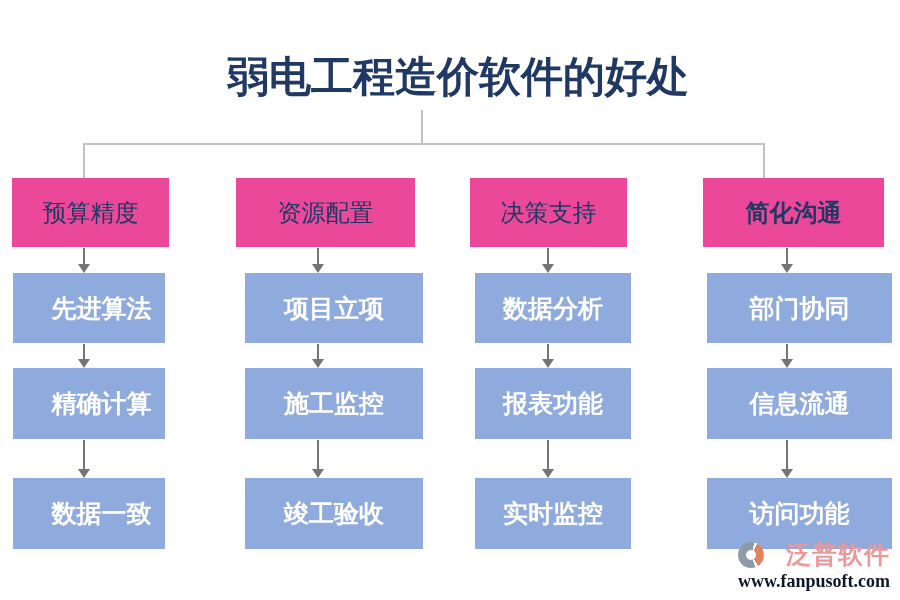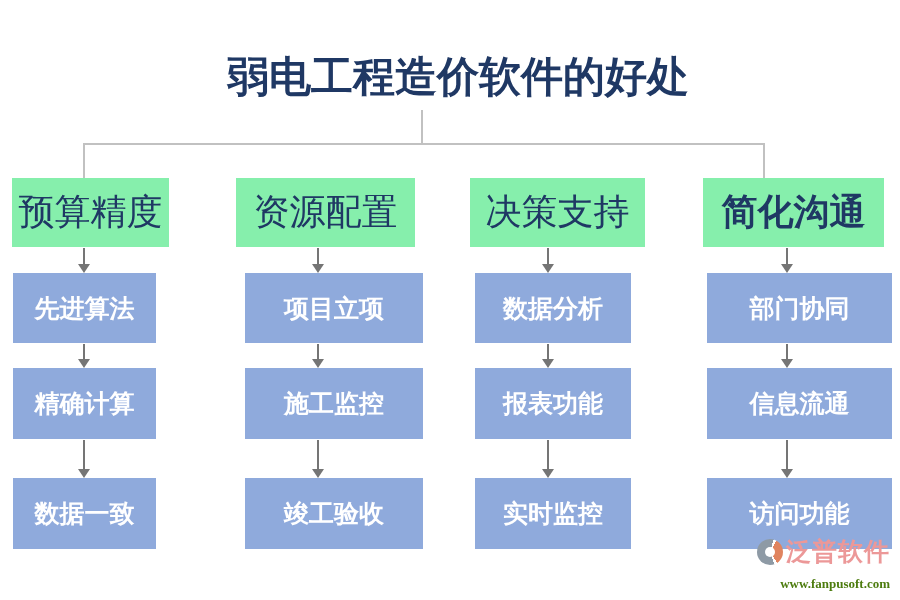--- a/index.html
+++ b/index.html
@@ -14,38 +14,38 @@
     letter-spacing:0px;line-height:1.1;padding-left:28px;
   }
   
   .line{position:absolute;background:#c1c1c1;}
   .vline-title{left:421px;top:110px;width:2px;height:34px;}
   .hline{left:83px;top:143px;width:682px;height:2px;}
   .drop-left{left:83px;top:145px;width:2px;height:33px;}
   .drop-right{left:763px;top:145px;width:2px;height:33px;}
   
   .hdr{
-    position:absolute;top:178px;height:69px;background:#86efac;
+    position:absolute;top:178px;height:69px;background:#ec4899;
     display:flex;align-items:center;justify-content:center;
-    font-size:36px;color:#1f3864;
+    font-size:24px;color:#1f3864;
   }
   .h1{left:12px;width:157px;}
   .h2{left:236px;width:179px;}
-  .h3{left:470px;width:175px;}
+  .h3{left:470px;width:157px;}
   .h4{left:703px;width:181px;font-weight:bold;}
   
   .item{
     position:absolute;background:#8faadc;
     display:flex;align-items:center;justify-content:center;
     font-size:25px;font-weight:bold;color:#ffffff;
   }
   .r2{top:273px;height:70px;}
   .r3{top:368px;height:71px;}
   .r4{top:478px;height:71px;}
-  .c1{left:13px;width:143px;}
+  .c1{left:13px;width:127px;padding-left:25px;}
   .c2{left:245px;width:178px;}
   .c3{left:475px;width:156px;}
   .c4{left:707px;width:185px;}
   
   .arrow{position:absolute;width:14px;display:flex;flex-direction:column;align-items:center;}
   .arrow .stem{width:2px;background:#757575;flex:1;}
   .arrow .head{
     width:0;height:0;
     border-left:6px solid transparent;border-right:6px solid transparent;
     border-top:9px solid #757575;
@@ -63,21 +63,21 @@
   .logo-icon{
     width:26px;height:26px;border-radius:50%;position:relative;
     background:conic-gradient(from 8deg,#8e9aa5 0deg 8deg,#ffffff 8deg 22deg,
       #e0845f 22deg 138deg,#ffffff 138deg 152deg,#8e9aa5 152deg 360deg);
   }
   .logo-icon::after{
     content:"";position:absolute;left:8px;top:8px;width:10px;height:10px;
     border-radius:50%;background:#ffffff;
   }
   .logo-name{font-size:25px;font-weight:bold;color:#ec9898;letter-spacing:1px;}
-  .logo-url{font-size:13px;font-weight:bold;color:#4d7c0f;margin-top:8px;}
+  .logo-url{font-size:18px;font-weight:bold;color:#0f172a;margin-top:0px;}
 </style>
 </head>
 <body>
 
 <div class="canvas">
 
   <h1 class="title">弱电工程造价软件的好处</h1>
 
   <div class="line vline-title"></div>
   <div class="line hline"></div>

